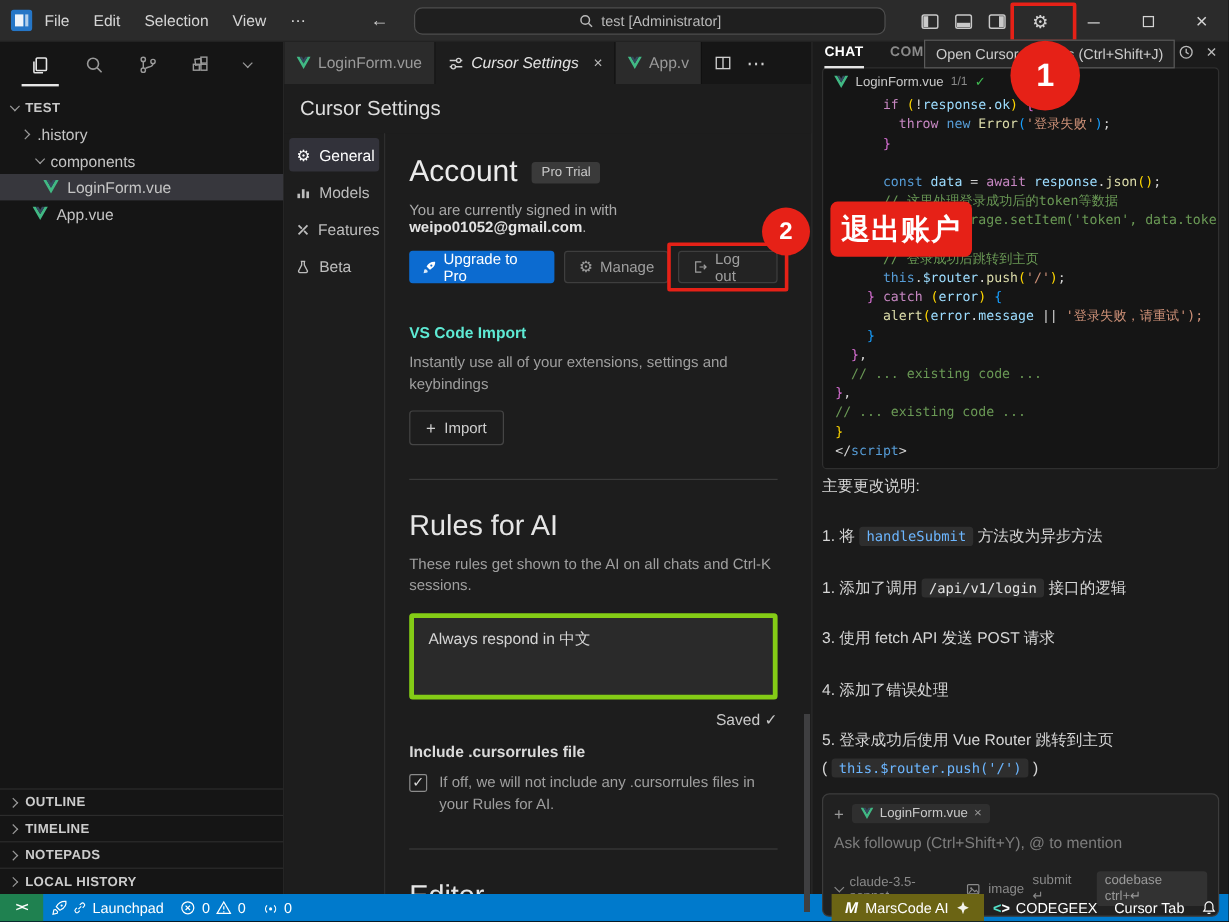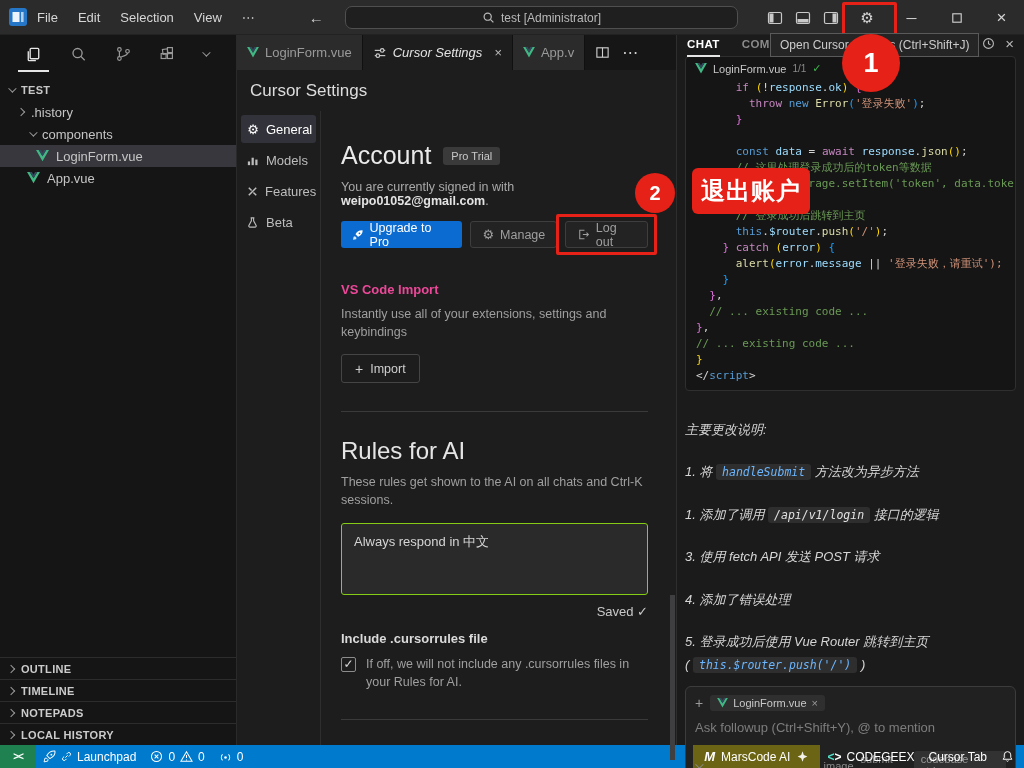--- a/index.html
+++ b/index.html
@@ -54,38 +54,38 @@
 
   .settings { flex:1; display:flex; flex-direction:column; min-height:0; }
   .page-title { padding:11px 0 10px 13px; font-size:17px; color:#dddddd; background:#1d1d1d; }
   .settings-body { flex:1; display:flex; min-height:0; }
   .set-nav { width:84px; border-right:1px solid #2e2e2e; padding:4px 4px 0 4px; }
   .nav-item { height:28px; display:flex; align-items:center; gap:6px; padding-left:5px; font-size:13px; color:#bdbdbd; border-radius:3px; margin-bottom:3px; }
   .nav-item.active { background:#32323a; color:#ffffff; }
   .nav-item .gi { font-size:13px; width:14px; text-align:center; }
   .set-content { flex:1; padding:8px 28px 0 20px; overflow:hidden; }
 
-  .acct-row { display:flex; align-items:center; margin-top:22px; }
+  .acct-row { display:flex; align-items:center; margin-top:10px; }
   .h1 { font-size:25px; font-weight:500; color:#eaeaea; }
   .badge { margin-left:12px; background:#3a3a3a; color:#c9c9c9; font-size:11px; padding:3px 8px; border-radius:3px; }
   .signin { margin-top:10px; font-size:12.5px; color:#a9a9a9; }
   .signin b { color:#e3e3e3; }
   .btn-row { margin-top:13px; display:flex; gap:8px; align-items:center; }
   .btn { height:27px; display:inline-flex; align-items:center; gap:6px; padding:0 11px; font-size:12.5px; border-radius:3px; }
   .btn.primary { background:#0c6bd0; color:#ffffff; }
   .btn.secondary { background:#232323; border:1px solid #3e3e3e; color:#9f9f9f; }
   .btn-logout { position:relative; }
   .btn-logout::after { content:""; position:absolute; inset:-8px -10px; border:3px solid #e62117; border-radius:2px; }
-  .sec-h3 { margin-top:34px; font-size:13px; font-weight:bold; color:#ec4899; }
+  .sec-h3 { margin-top:34px; font-size:13px; font-weight:bold; color:#5eead4; }
   .sec-desc { margin-top:8px; font-size:12.5px; line-height:1.45; color:#9f9f9f; max-width:310px; }
   .btn-outline { margin-top:13px; display:inline-flex; align-items:center; gap:7px; height:29px; padding:0 13px;
                  border:1px solid #454545; border-radius:3px; font-size:12.5px; color:#cfcfcf; background:transparent; }
   .divider { margin-top:28px; border-top:1px solid #3a3a3a; }
   .h2 { margin-top:25px; font-size:24px; font-weight:400; color:#e5e5e5; }
-  .rules-box { margin-top:13px; height:72px; background:#2a2a2a; border:1px solid #84cc16; border-radius:3px;
+  .rules-box { margin-top:13px; height:72px; background:#2a2a2a; border:4px solid #84cc16; border-radius:3px;
                padding:9px 12px; font-size:13px; color:#d5d5d5; }
   .saved { margin-top:9px; text-align:right; font-size:13px; color:#c9c9c9; }
   .inc-head { margin-top:12px; font-size:13px; font-weight:bold; color:#dadada; }
   .chk-row { margin-top:9px; display:flex; gap:10px; }
   .checkbox { width:15px; height:15px; flex:none; border:1px solid #8c8c8c; border-radius:2px; display:flex;
               align-items:center; justify-content:center; font-size:12px; color:#d8d8d8; margin-top:2px; }
   .scroll-thumb { position:absolute; right:1px; top:560px; width:5px; height:165px; background:#3f3f41; }
 
   
   .panel { width:348px; background:#1b1b1b; border-left:1px solid #2e2e2e; display:flex; flex-direction:column; }
@@ -95,21 +95,21 @@
   .ptab.active::after { content:""; position:absolute; left:0; right:0; bottom:-7px; height:1.5px; background:#e6e6e6; }
   .panel-actions { margin-left:auto; display:flex; align-items:center; gap:10px; color:#b9b9b9; font-size:14px; }
   .panel-scroll { flex:1; padding:0 8px; }
   .code-card { margin-top:4px; background:#151515; border:1px solid #2f2f2f; border-radius:4px; overflow:hidden; }
   .code-head { display:flex; align-items:center; gap:6px; padding:5px 9px 2px 9px; font-size:11px; color:#c8c8c8; }
   .code-head .rng { color:#8a8a8a; font-size:10px; }
   .code-head .ok { color:#3fb950; }
   .code-pre { padding:3px 0 6px 10px; font-family:"DejaVu Sans Mono", monospace; font-size:11px; line-height:16px; white-space:pre; }
   .tk-k{color:#C586C0}.tk-b{color:#569CD6}.tk-v{color:#9CDCFE}.tk-f{color:#DCDCAA}.tk-s{color:#CE9178}
   .tk-c{color:#6A9955}.tk-p{color:#D4D4D4}.tk-g{color:#FFD700}.tk-m{color:#DA70D6}.tk-u{color:#179FFF}
-  .explain { margin-top:30px; font-size:13px; color:#d6d6d6;font-style:italic; }
+  .explain { margin-top:5px; font-size:13px; color:#d6d6d6; }
   .chat-item { margin-top:23px; line-height:1.5; }
   .chat-line + .chat-line { margin-top:3px; }
   .code-chip { background:#2e2e2e; border-radius:3px; padding:1px 6px; font-family:"DejaVu Sans Mono", monospace;
                font-size:11.5px; color:#e3e3e3; }
   .code-chip.blue { color:#6CB6FF; }
   .input-card { margin-top:12px; background:#212121; border:1px solid #3c3c3c; border-radius:6px; padding:8px 9px; }
   .ctx-row { display:flex; align-items:center; gap:7px; }
   .plus-btn { color:#9a9a9a; font-size:14px; }
   .ctx-chip { display:inline-flex; align-items:center; gap:5px; background:#2f2f2f; border-radius:3px; padding:2px 7px;
               font-size:11px; color:#c9c9c9; }

